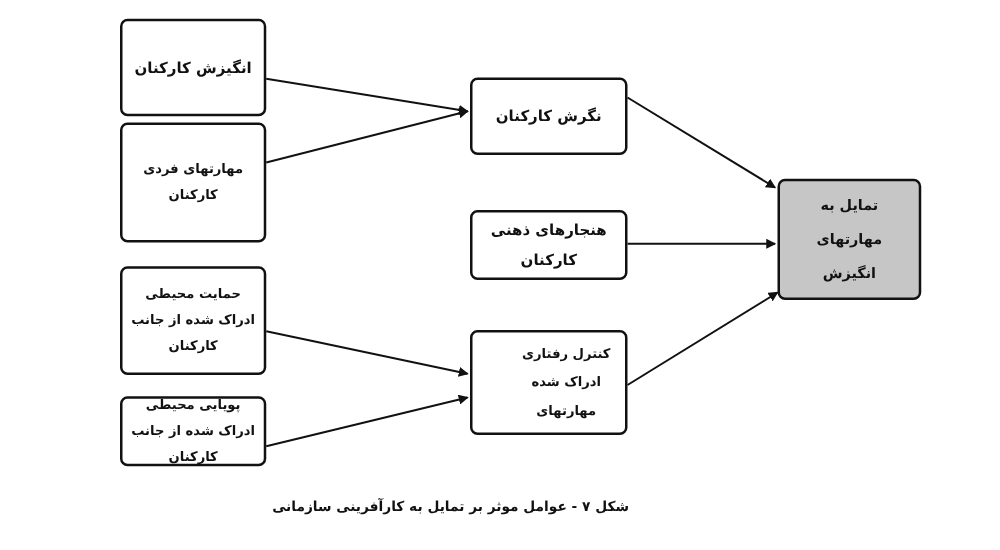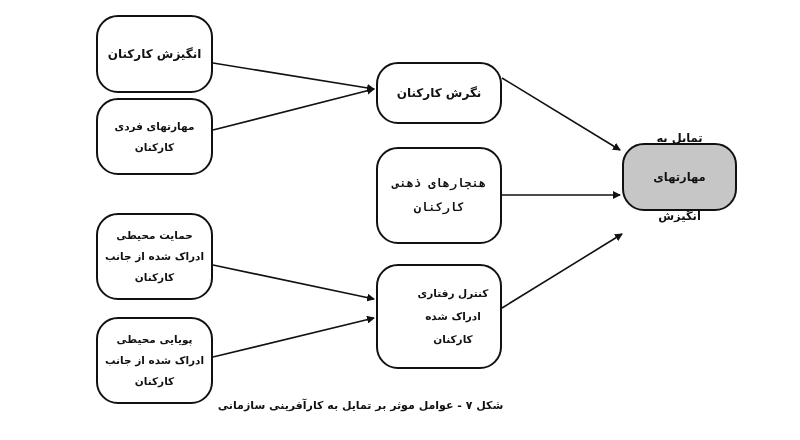--- a/index.html
+++ b/index.html
@@ -1,20 +1,20 @@
 <!DOCTYPE html>
 <html><head>
   <meta charset="utf-8">
   <style>
     html, body { margin: 0; padding: 0; background: #ffffff; }
     body { width: 800px; height: 440px; position: relative; overflow: hidden;
            font-family: "DejaVu Sans", sans-serif; }
     .box {
       position: absolute; box-sizing: border-box;
-      border: 2px solid #111; border-radius: 22px; background: #fff;
+      border: 2px solid #111; border-radius: 6px; background: #fff;
       display: flex; flex-direction: column; align-items: center; justify-content: center;
       direction: rtl; text-align: center; color: #111; font-weight: bold;
     }
     .box.gray { background: #c6c6c6; }
     .line { display: block; }
     .big { font-size: 12px; line-height: 20px; }
     .small { font-size: 10.5px; line-height: 21px; }
     .target { font-size: 11.5px; line-height: 27px; }
     svg.arrows { position: absolute; left: 0; top: 0; }
     .caption {
@@ -37,50 +37,50 @@
   <line x1="213" y1="357" x2="374" y2="318" stroke="#111" stroke-width="1.6" marker-end="url(#ah)"></line>
   <line x1="502" y1="78" x2="620" y2="150" stroke="#111" stroke-width="1.6" marker-end="url(#ah)"></line>
   <line x1="502" y1="195" x2="620" y2="195" stroke="#111" stroke-width="1.6" marker-end="url(#ah)"></line>
   <line x1="502" y1="308" x2="622" y2="234" stroke="#111" stroke-width="1.6" marker-end="url(#ah)"></line>
 </svg>
 
 <div class="box big" style="left:96px; top:15px; width:117px; height:78px;">
   <span class="line">انگیزش کارکنان</span>
 </div>
 
-<div class="box small" style="left:96px; top:98px; width:117px; height:77px;">
+<div class="box small" style="left:96px; top:98px; width:117px; height:96px;">
   <span class="line">مهارتهای فردی</span>
   <span class="line">کارکنان</span>
 </div>
 
 <div class="box small" style="left:96px; top:213px; width:117px; height:87px;text-align:center;">
   <span class="line">حمایت محیطی</span>
   <span class="line">ادراک شده از جانب</span>
   <span class="line">کارکنان</span>
 </div>
 
-<div class="box small" style="left:96px; top:317px; width:117px; height:87px;">
+<div class="box small" style="left:96px; top:317px; width:117px; height:56px;">
   <span class="line">پویایی محیطی</span>
   <span class="line">ادراک شده از جانب</span>
   <span class="line">کارکنان</span>
 </div>
 
 <div class="box big" style="left:376px; top:62px; width:126px; height:62px;">
   <span class="line">نگرش کارکنان</span>
 </div>
 
-<div class="box big" style="left:376px; top:147px; width:126px; height:97px;font-family:Liberation Mono, monospace;">
+<div class="box big" style="left:376px; top:168px; width:126px; height:56px;">
   <span class="line" style="line-height:24px">هنجارهای ذهنی</span>
   <span class="line" style="line-height:24px">کارکنان</span>
 </div>
 
-<div class="box small" style="left:376px; top:264px; width:126px; height:105px;padding-left:28px;">
+<div class="box small" style="left:376px; top:264px; width:126px; height:84px;padding-left:28px;">
   <span class="line" style="line-height:23px">کنترل رفتاری</span>
-  <span class="line" style="line-height:23px">ادراک شده کارکنان</span>
+  <span class="line" style="line-height:23px">ادراک شده مهارتهای</span>
 </div>
 
-<div class="box gray target" style="left:622px; top:143px; width:115px; height:68px;gap:12px;">
+<div class="box gray target" style="left:622px; top:143px; width:115px; height:97px;">
   <span class="line">تمایل به</span>
   <span class="line">مهارتهای</span>
   <span class="line">انگیزش</span>
 </div>
 
 <div class="caption">شکل ۷ - عوامل موثر بر تمایل به کارآفرینی سازمانی</div>
 
 </body></html>

